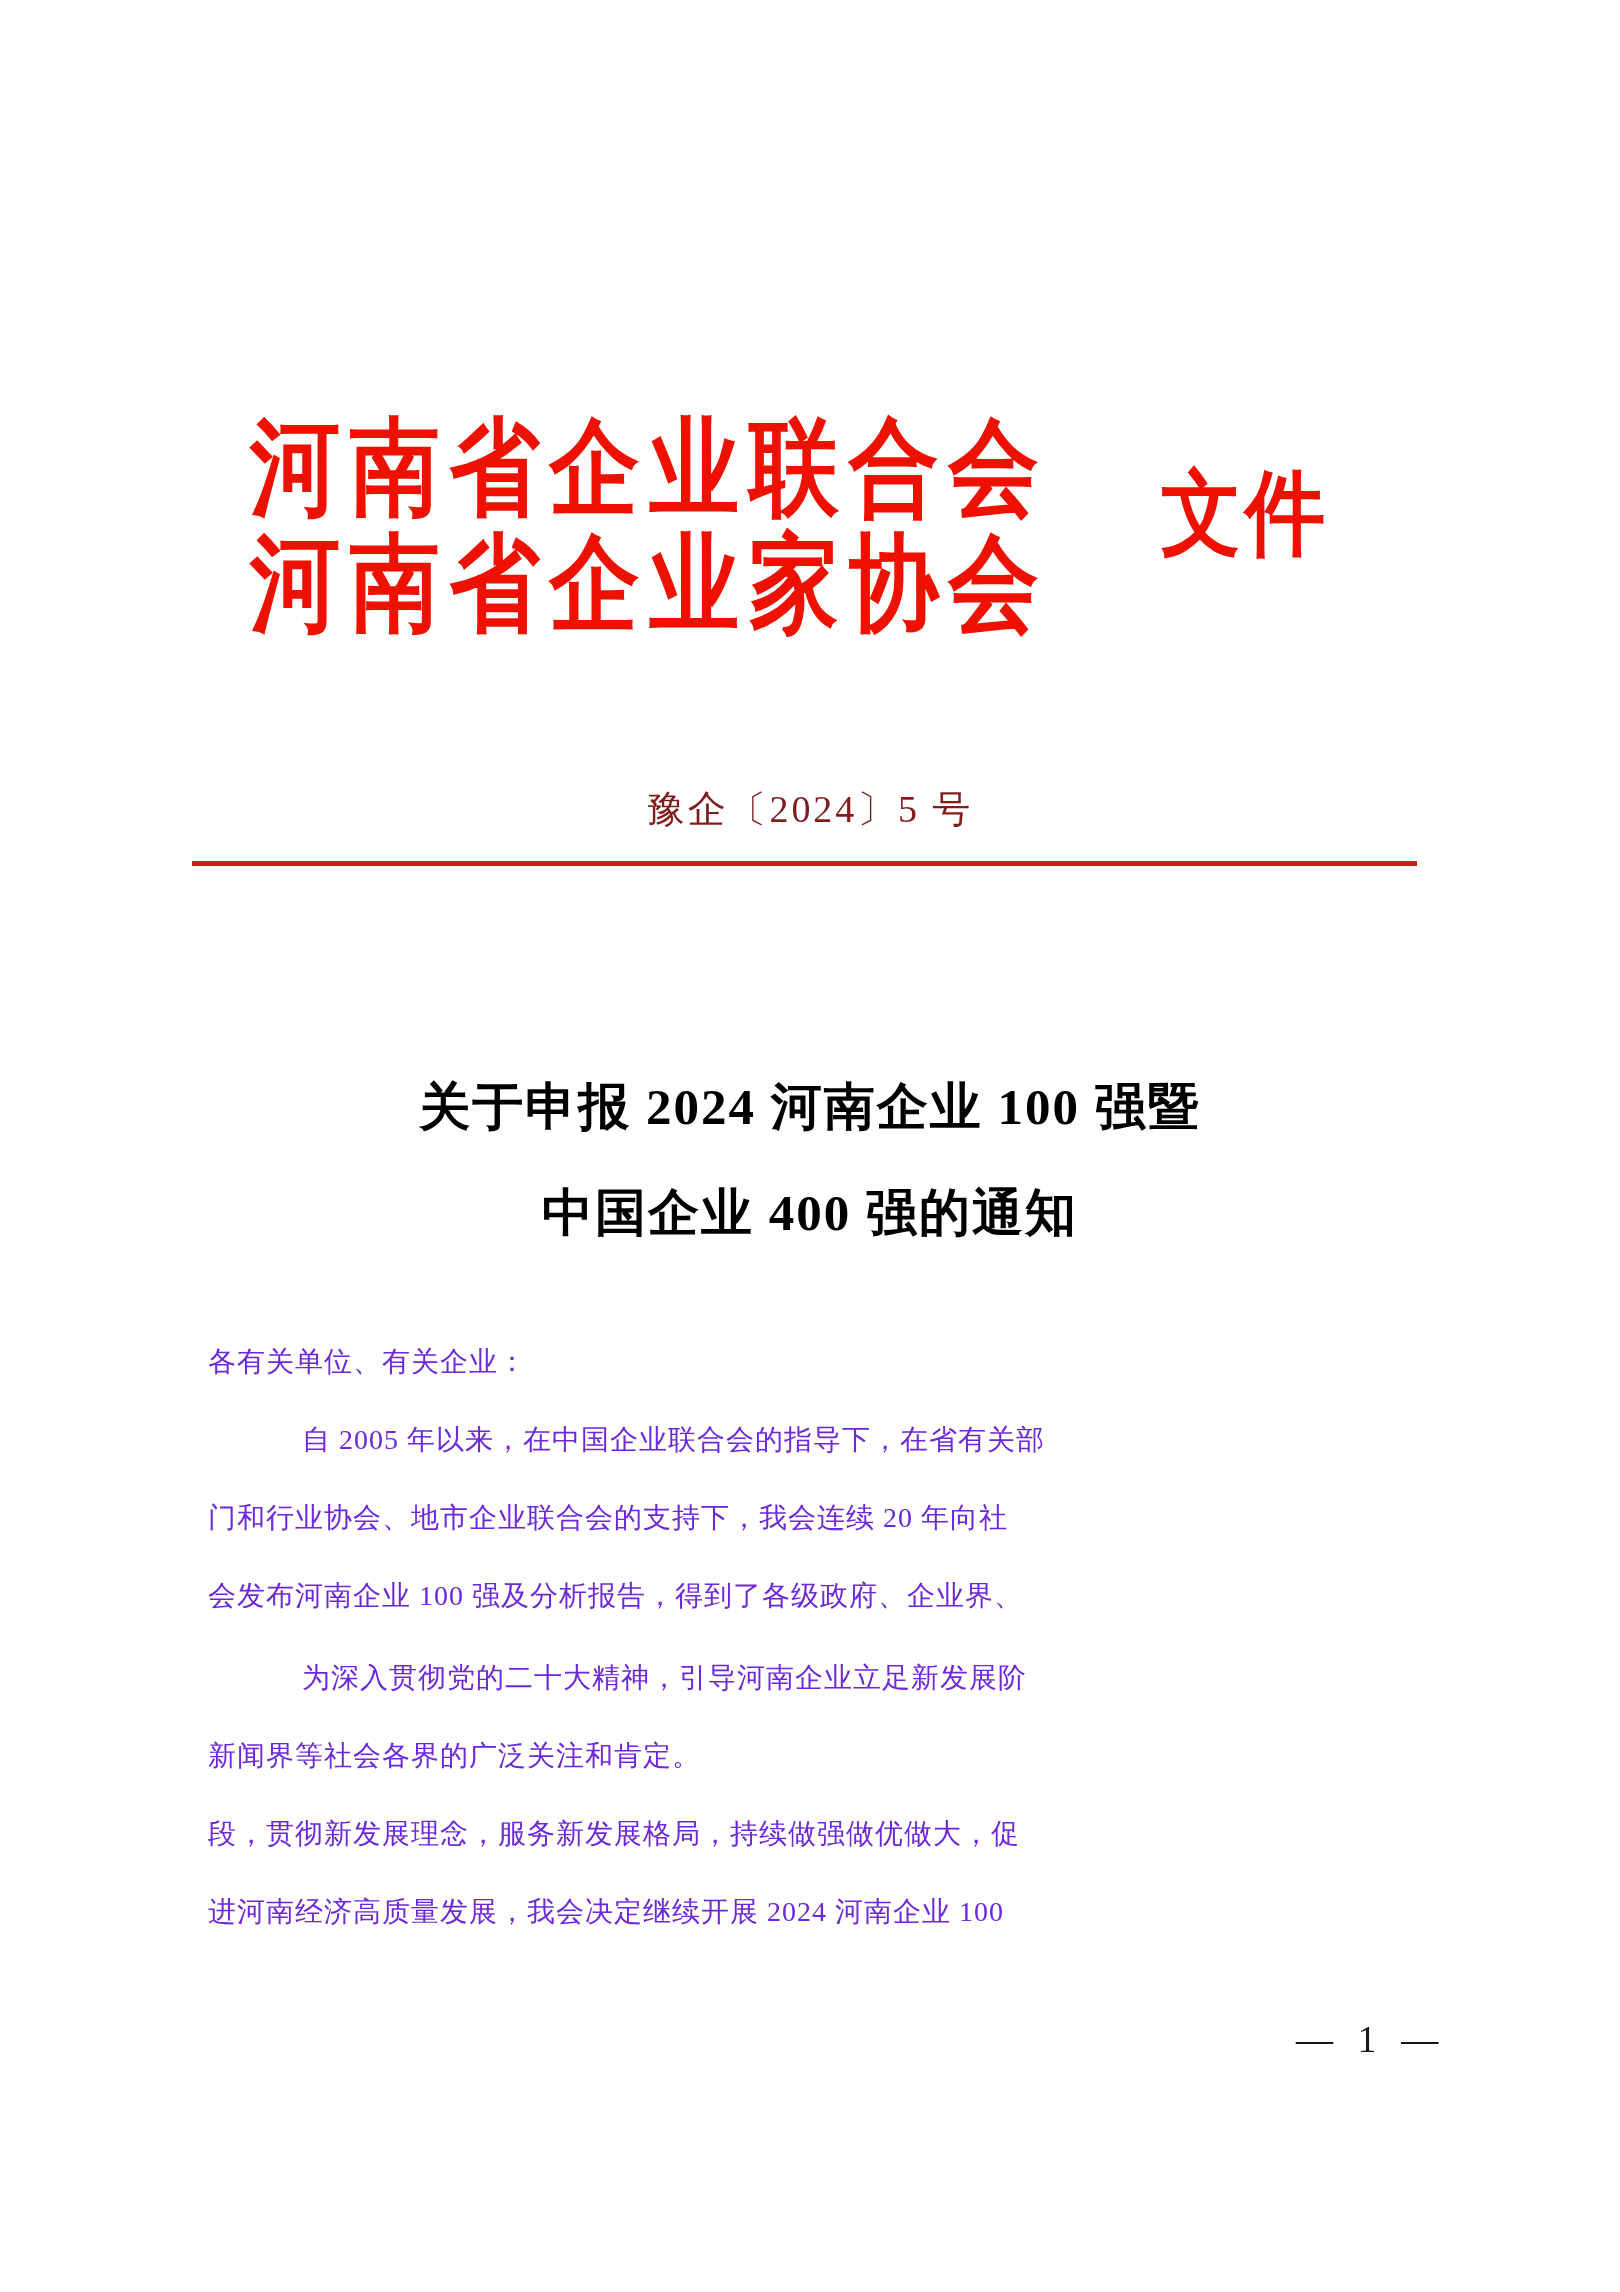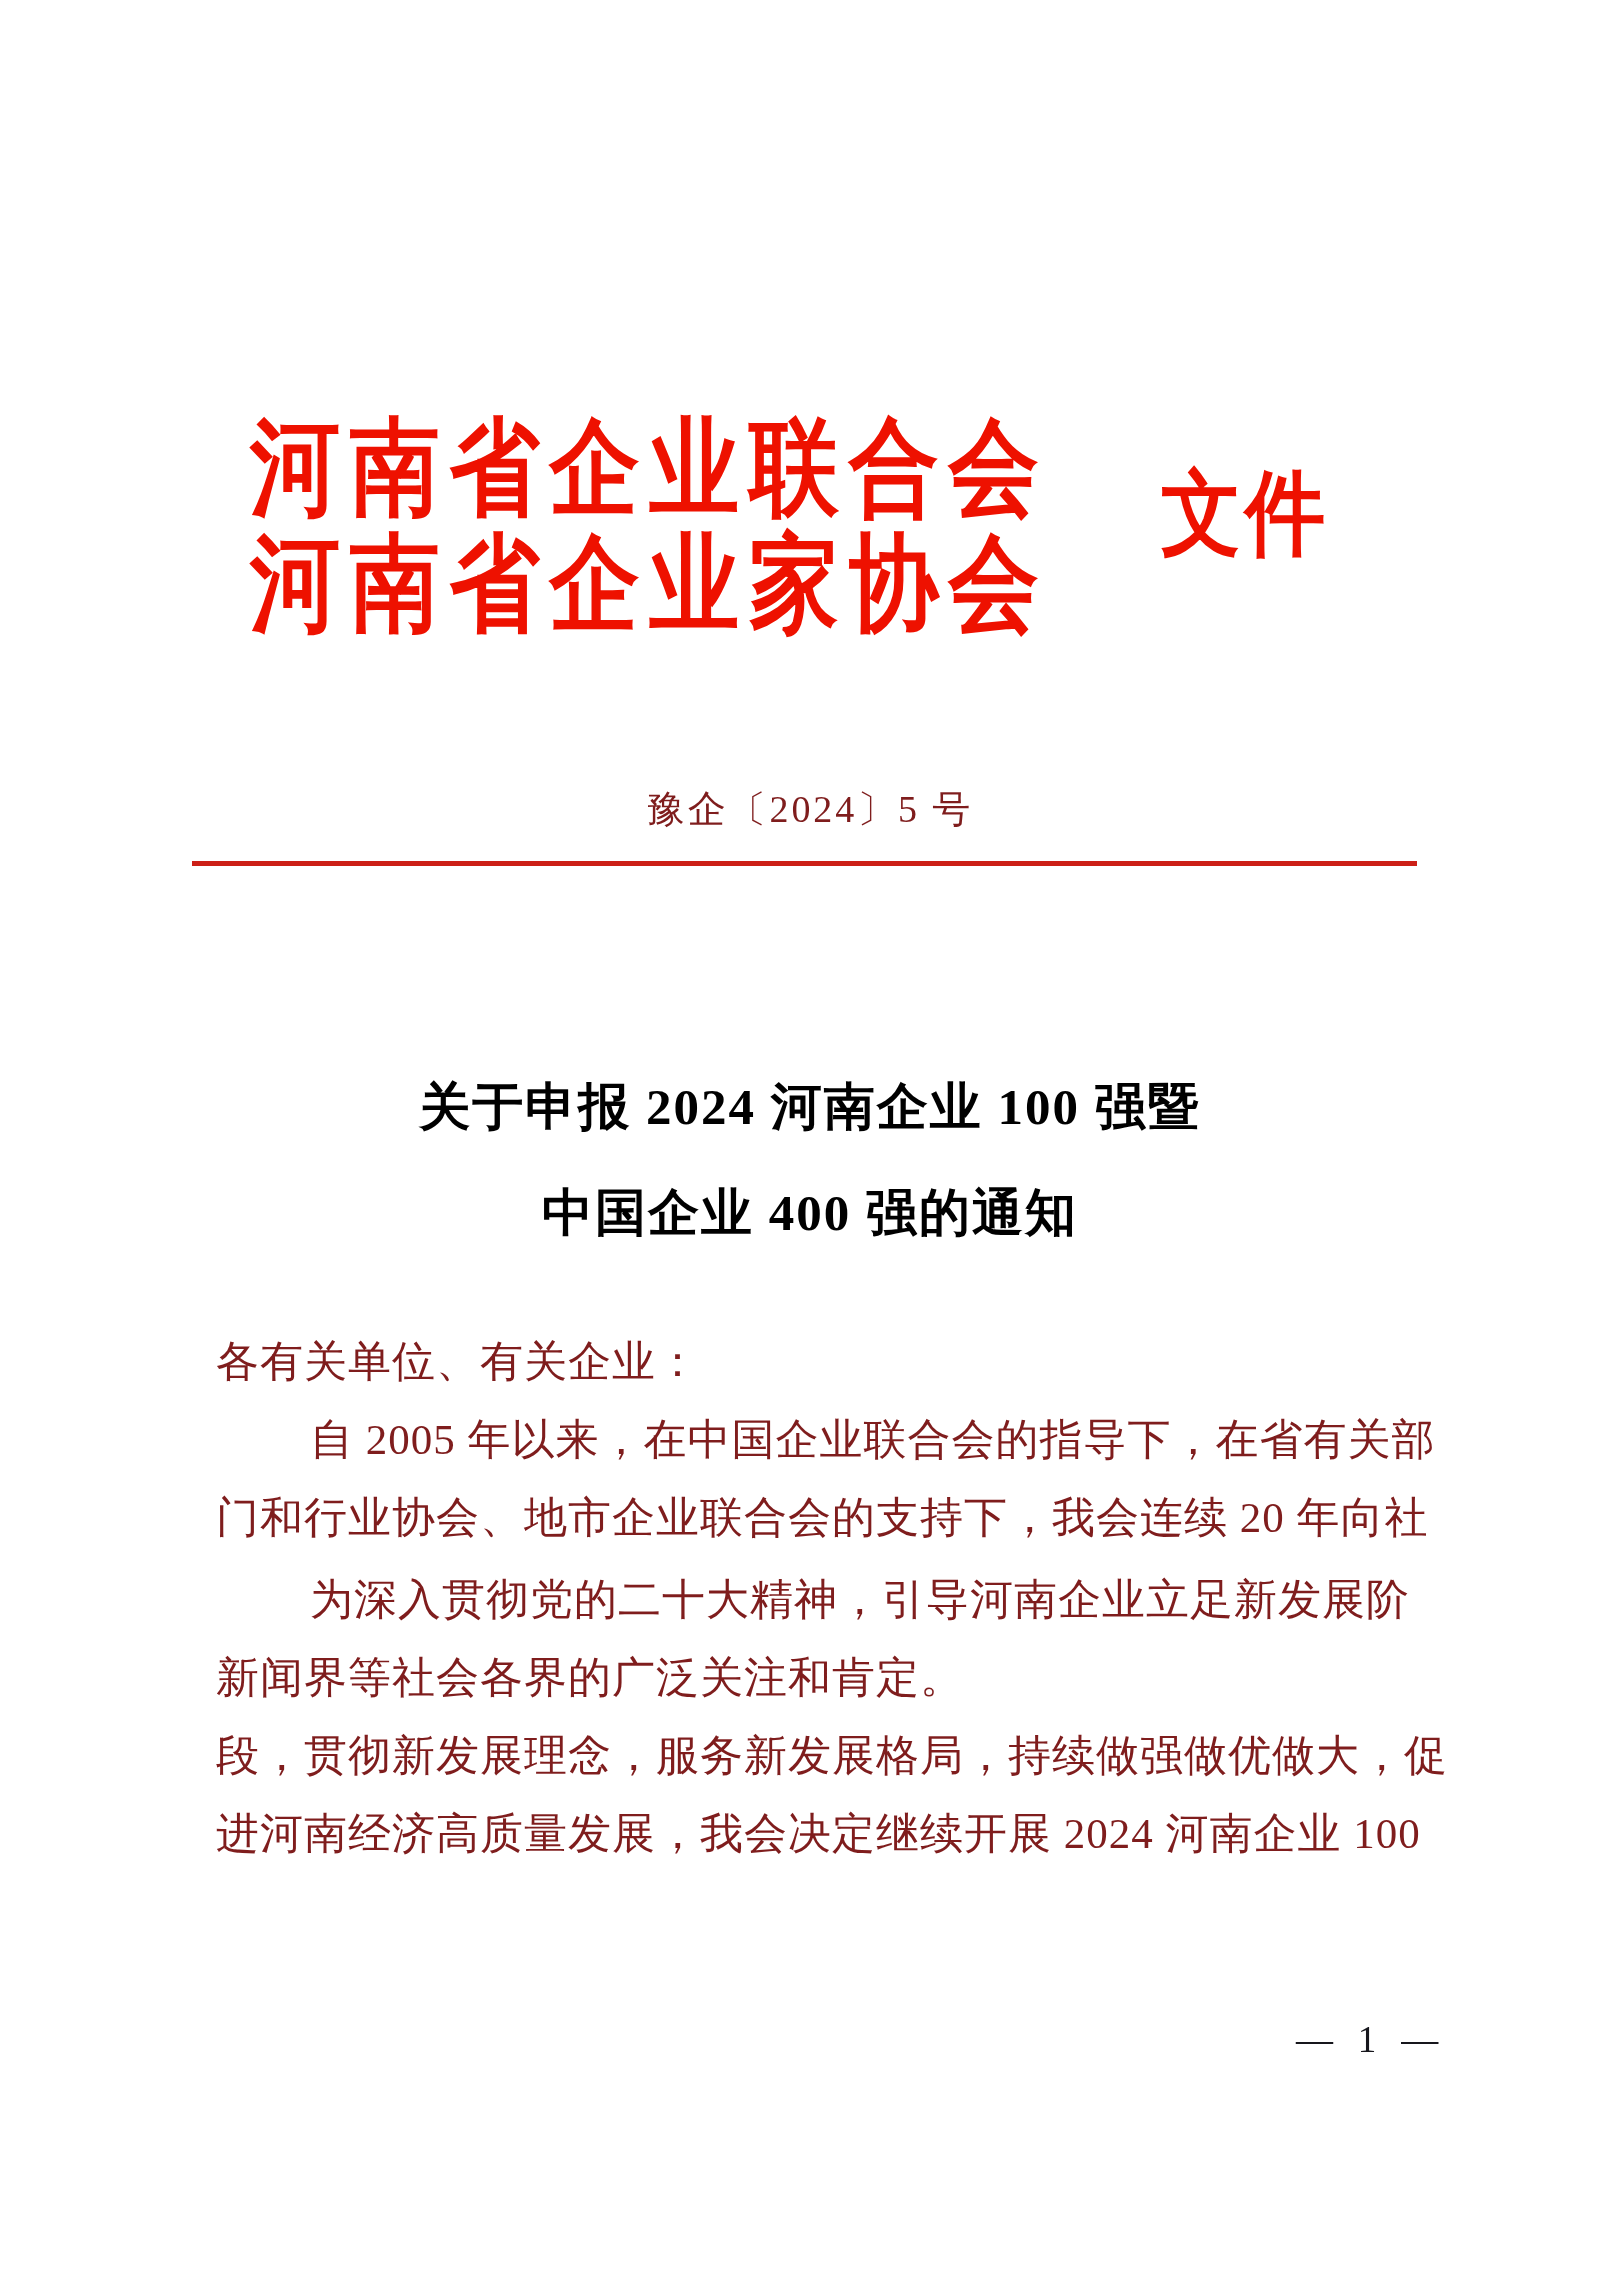--- a/index.html
+++ b/index.html
@@ -106,26 +106,25 @@
   
   .body-area {
     position: absolute;
     left: 208px;
     top: 1323px;
     width: 1215px;
   }
 
   .body-line {
     font-family: "Liberation Serif", "DejaVu Serif", serif;
-    font-size: 43px;
+    font-size: 28px;
     line-height: 78px;
-    color: #7f1d1d;
+    color: #6d28d9;
     letter-spacing: 1px;
     white-space: nowrap;
-    margin-left: 8px;
   }
 
   .body-line.indent {
     padding-left: 94px;
   }
 
   .body-line.spaced {
     margin-top: 3.9px;
   }
 
@@ -164,20 +163,21 @@
     <div class="doc-title-line">关于申报 2024 河南企业 100 强暨</div>
     <div class="doc-title-line">中国企业 400 强的通知</div>
   </div>
 
   <div class="body-area">
 
     <div class="body-line">各有关单位、有关企业：</div>
 
     <div class="body-line indent">自 2005 年以来，在中国企业联合会的指导下，在省有关部</div>
     <div class="body-line">门和行业协会、地市企业联合会的支持下，我会连续 20 年向社</div>
+    <div class="body-line">会发布河南企业 100 强及分析报告，得到了各级政府、企业界、</div>
     <div class="body-line indent spaced">为深入贯彻党的二十大精神，引导河南企业立足新发展阶</div>
 
     <div class="body-line">新闻界等社会各界的广泛关注和肯定。</div>
     <div class="body-line">段，贯彻新发展理念，服务新发展格局，持续做强做优做大，促</div>
     <div class="body-line">进河南经济高质量发展，我会决定继续开展 2024 河南企业 100</div>
 
   </div>
 
   <div class="page-footer">— 1 —</div>
 

